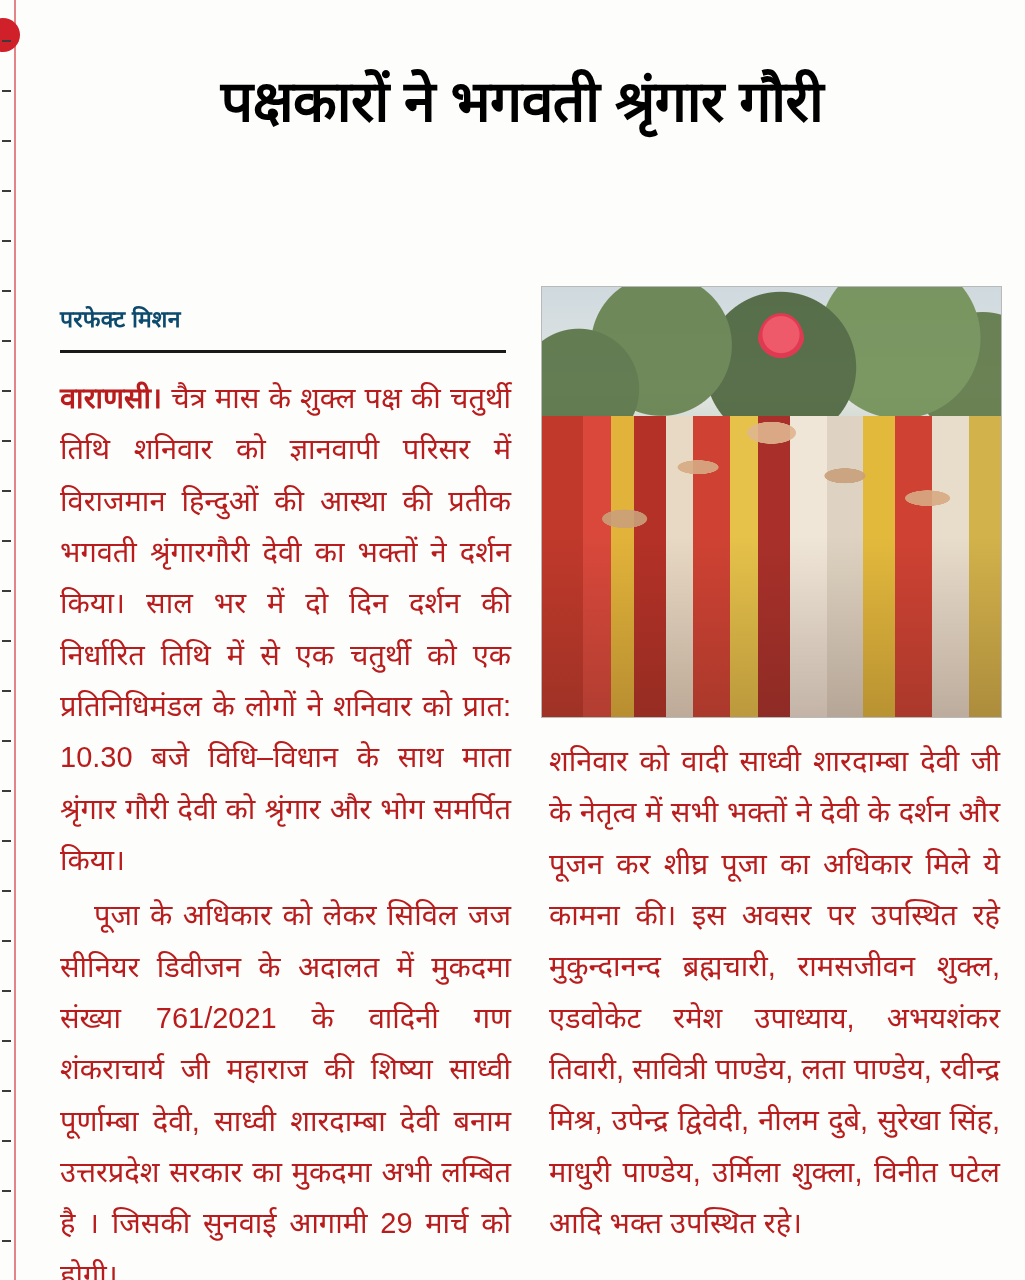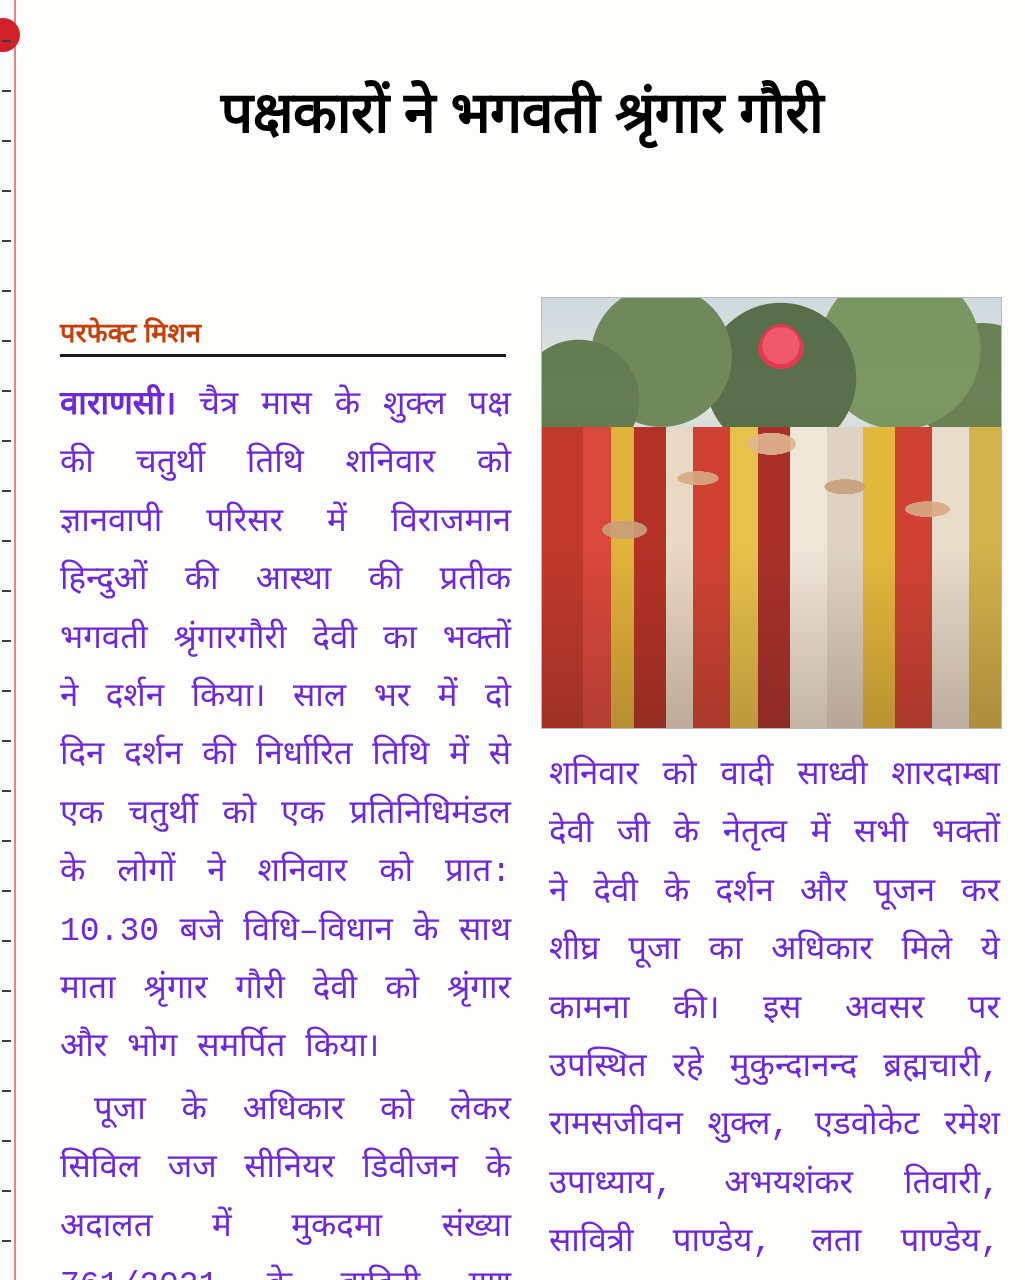--- a/index.html
+++ b/index.html
@@ -52,21 +52,21 @@
     top: 18px;
     width: 34px;
     height: 34px;
     border-radius: 50%;
     background: #d0202a;
   }
 
   .content {
     position: absolute;
     left: 52px;
-    top: 11px;
+    top: 0;
     width: 948px;
     height: 1040px;
   }
 
   
   .headline {
     margin: 62px 0 0 0;
     padding: 0 16px 0 8px;
     font-family: "Liberation Sans", sans-serif;
     font-weight: bold;
@@ -88,40 +88,40 @@
     display: flex;
     gap: 30px;
   }
   .col {
     width: 459px;
   }
 
   .kicker {
     font-family: "Liberation Sans", sans-serif;
     font-weight: bold;
-    font-size: 27px;
-    color: #c2410c;
-    margin: 22px 0 4px 8px;
+    font-size: 23px;
+    color: #0c4a6e;
+    margin: 22px 0 16px 8px;
     letter-spacing: .2px;
   }
   .kicker-rule {
     height: 3px;
     background: #1a1a1a;
     width: 446px;
     margin: 0 0 20px 8px;
   }
 
   p.body {
     margin: 0 0 0 8px;
-    font-size: 33px;
+    font-size: 29px;
     line-height: 1.77;
     text-align: justify;
     text-justify: inter-word;
-    color: #6d28d9;
-    font-family: Liberation Mono, monospace;
+    color: #b91c1c;
+    font-family: Liberation Sans, sans-serif;
   }
   p.body + p.body { margin-top: 4px; }
   p.body .indent { display: inline-block; width: 34px; }
   .dateline {
     font-weight: bold;
   }
 
   
   .photo {
     width: 459px;

